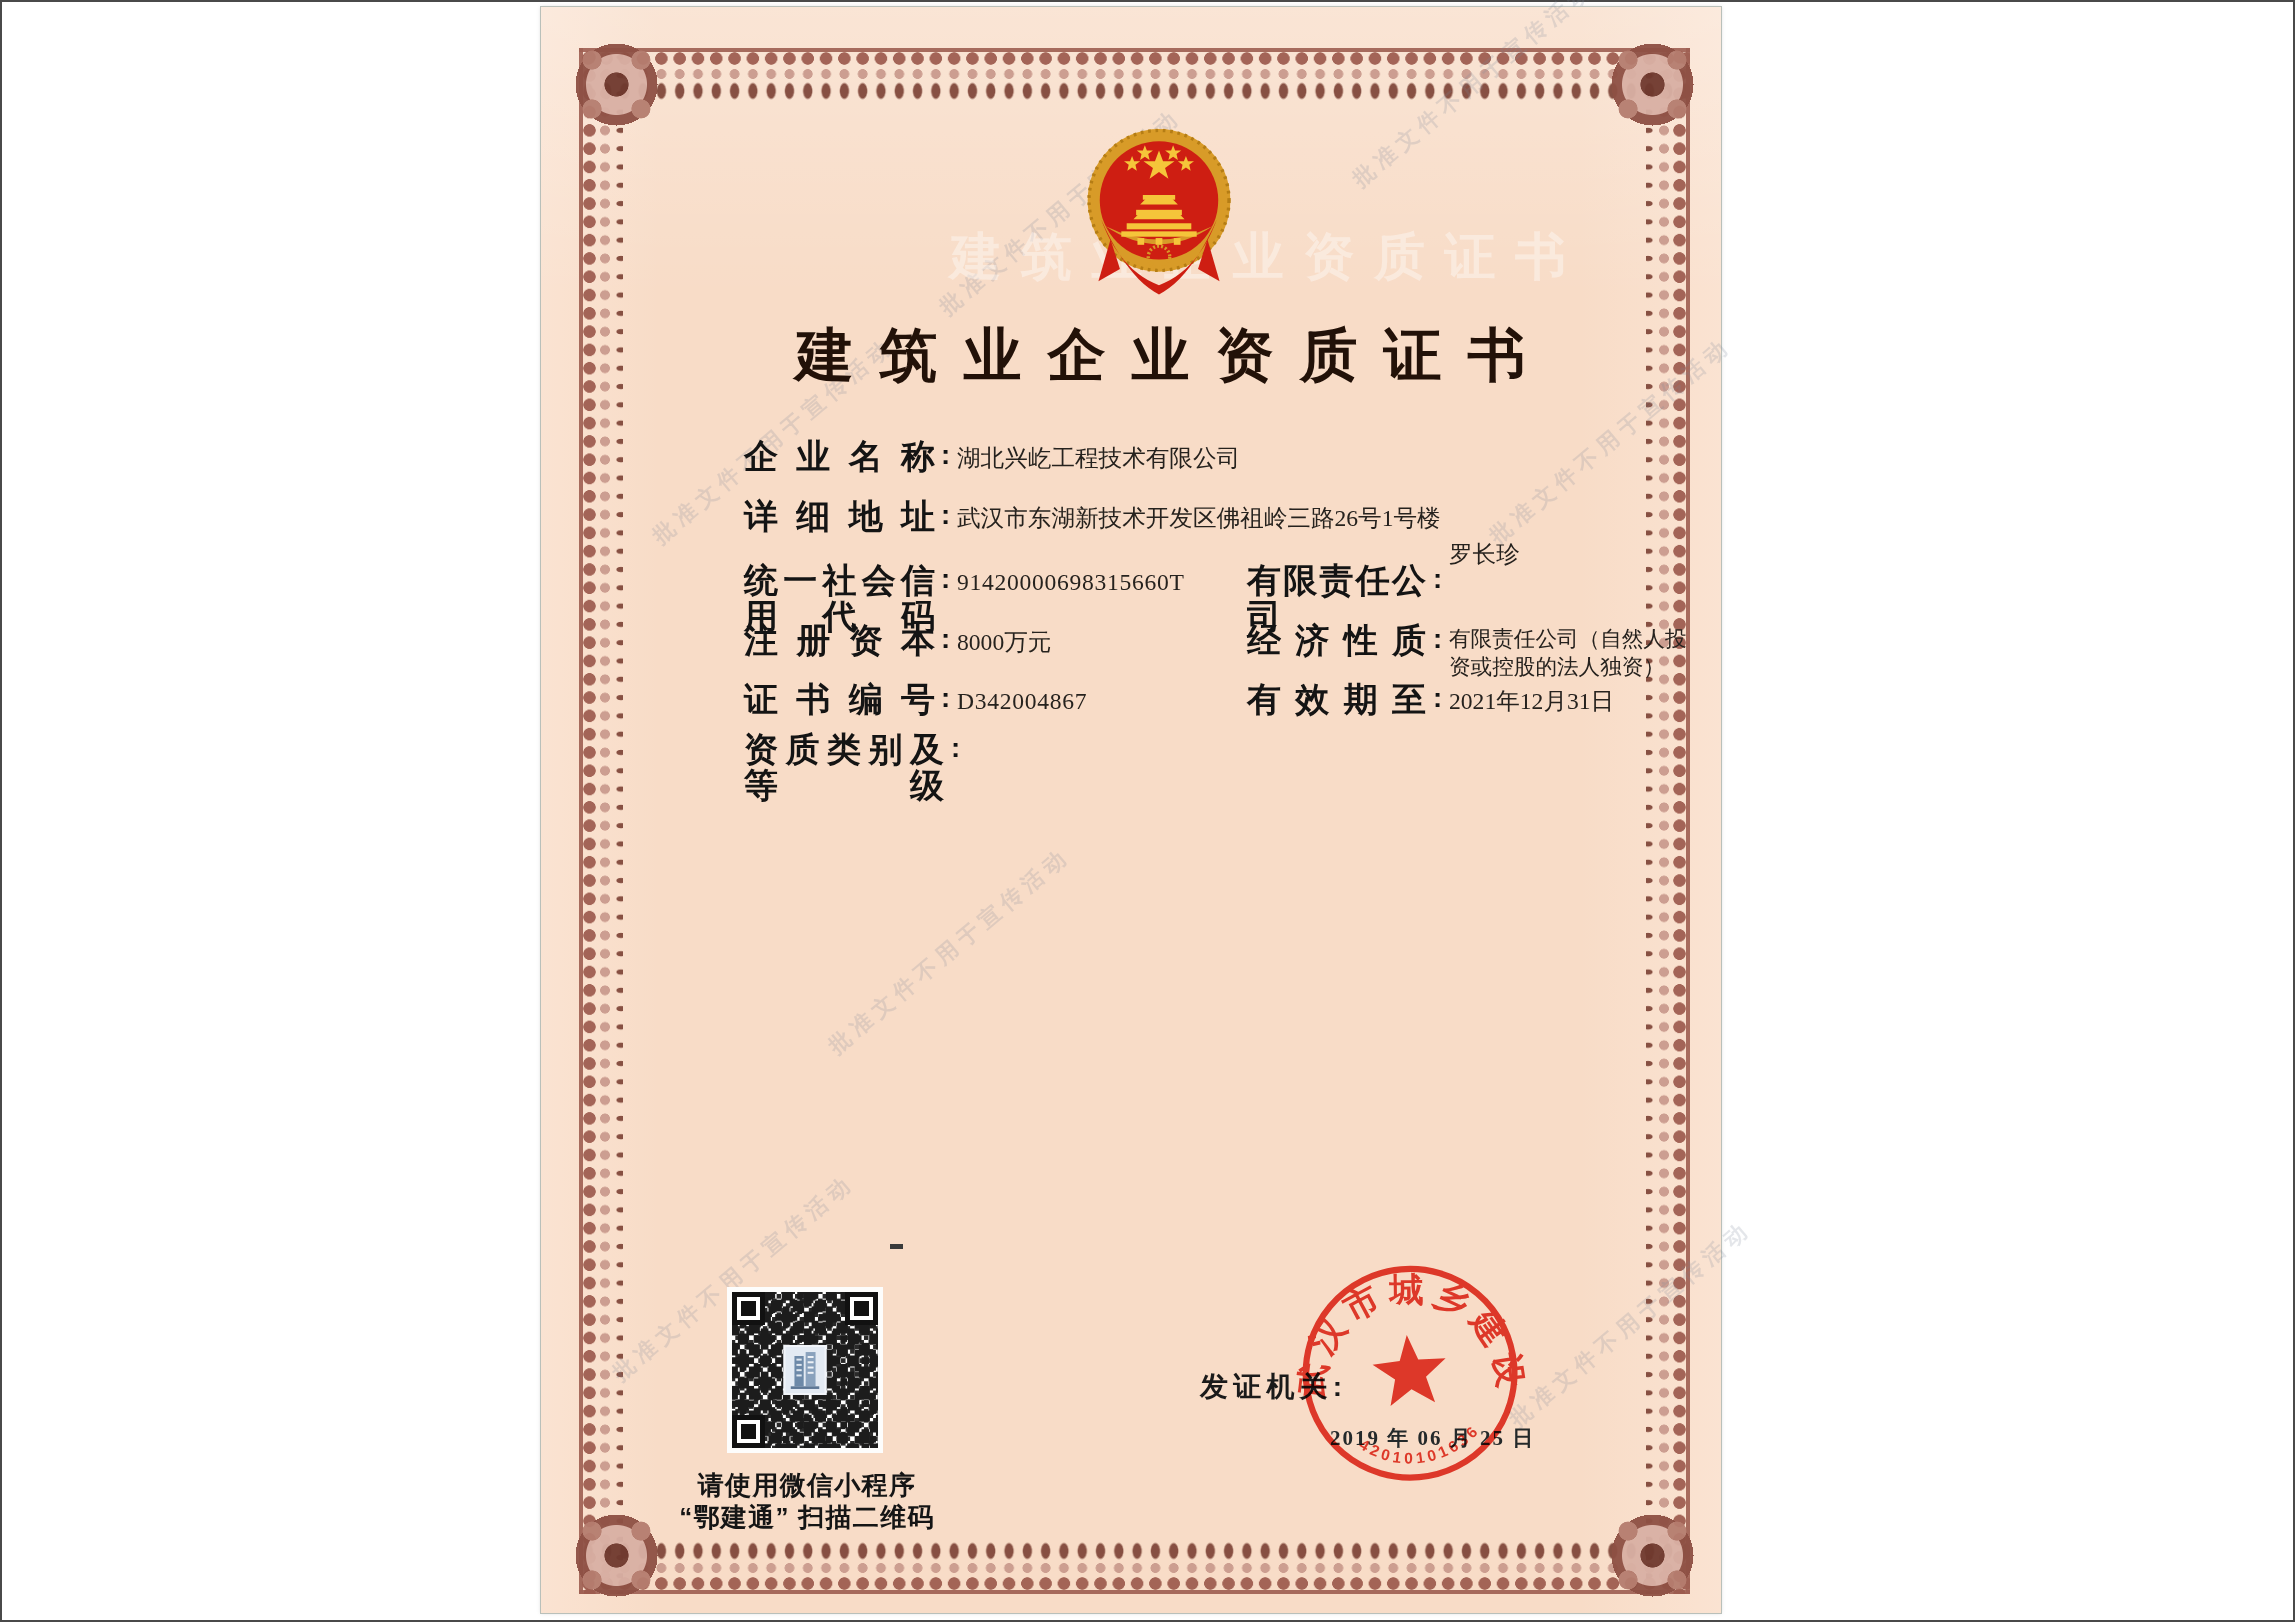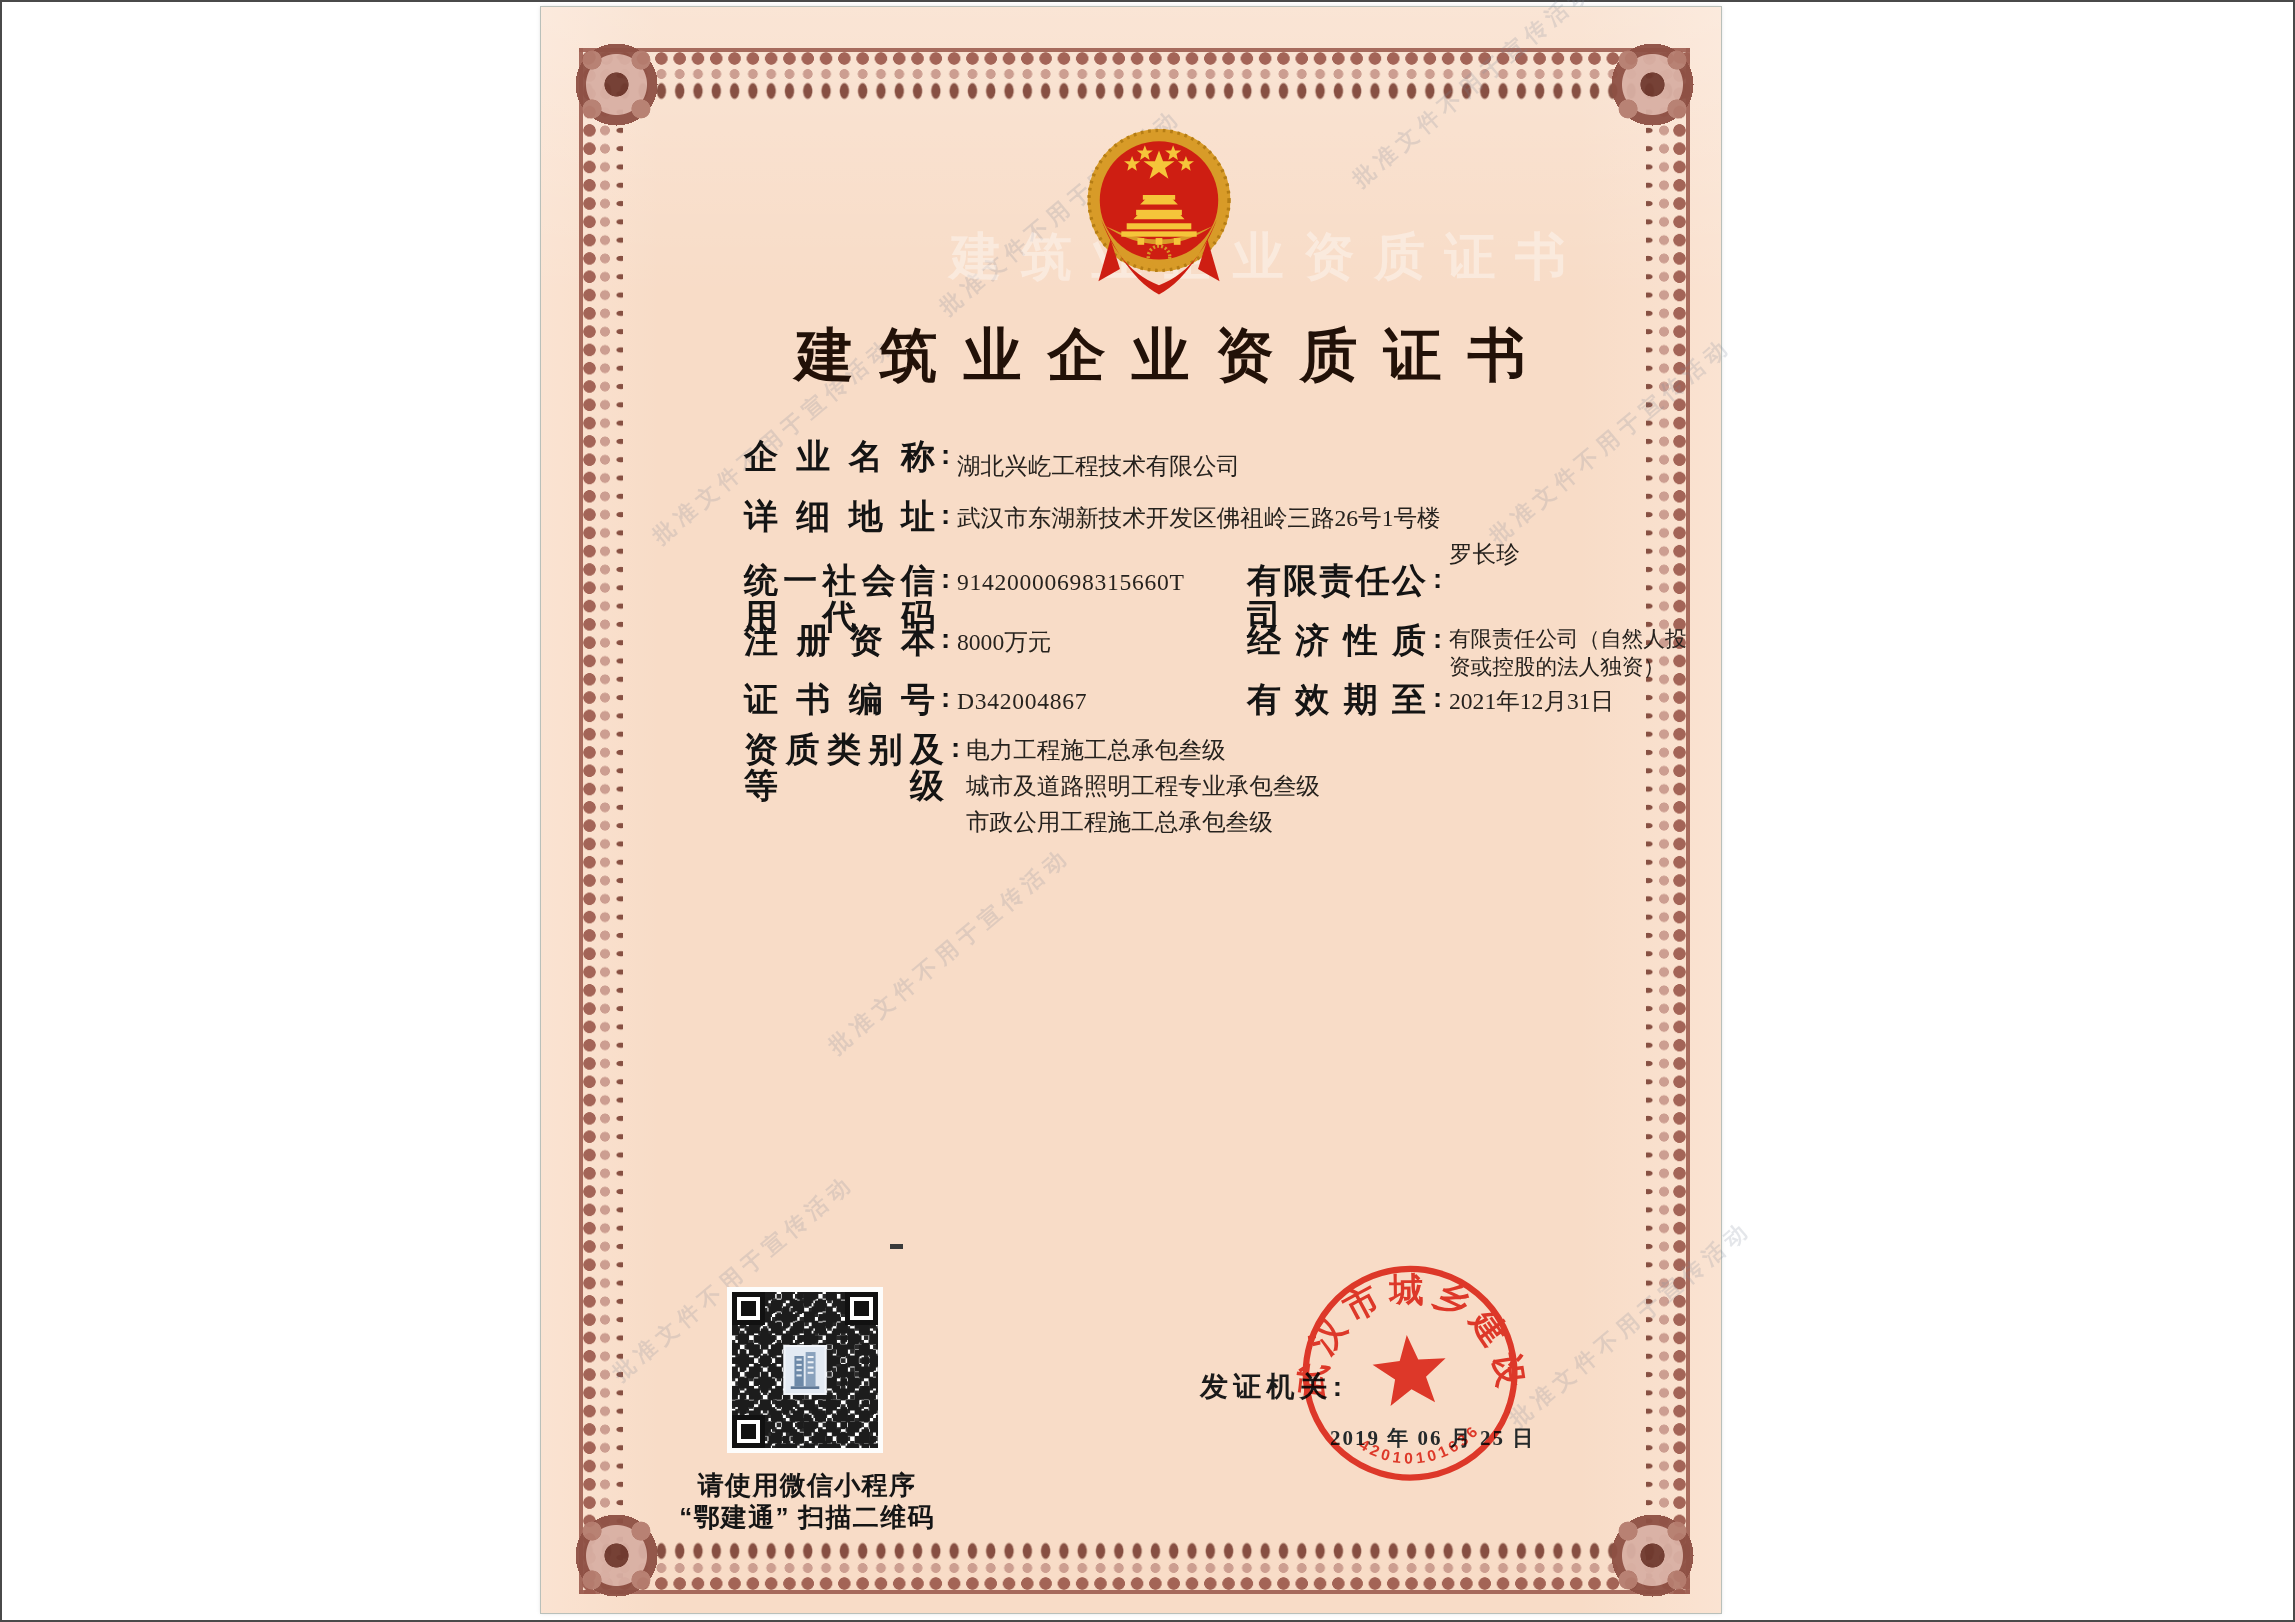--- a/index.html
+++ b/index.html
@@ -176,21 +176,21 @@
       <rect x="64" y="158" width="112" height="8" fill="#f5c53a"></rect>
       <rect x="88" y="168" width="10" height="10" fill="#f5c53a"></rect>
       <rect x="115" y="168" width="10" height="10" fill="#f5c53a"></rect>
       <rect x="142" y="168" width="10" height="10" fill="#f5c53a"></rect>
     </svg>
 
     <div class="cert-title">建筑业企业资质证书</div>
 
     <div class="flabel lcol" style="top:432px;">企业名称</div>
     <div class="fcolon" style="left:400px;top:432px;">:</div>
-    <div class="fvalue" style="left:416px;top:436px;margin-top:8px;">湖北兴屹工程技术有限公司</div>
+    <div class="fvalue" style="left:416px;top:436px;">湖北兴屹工程技术有限公司</div>
 
     <div class="flabel lcol" style="top:492px;">详细地址</div>
     <div class="fcolon" style="left:400px;top:492px;">:</div>
     <div class="fvalue" style="left:416px;top:496px;">武汉市东湖新技术开发区佛祖岭三路26号1号楼</div>
 
     <div class="flabel lcol" style="top:556px;">统一社会信用代码</div>
     <div class="fcolon" style="left:400px;top:556px;">:</div>
     <div class="fvalue" style="left:416px;top:560px;letter-spacing:0.7px;">91420000698315660T</div>
     <div class="flabel rcol" style="top:556px;">有限责任公司</div>
     <div class="fcolon" style="left:892px;top:556px;">:</div>
@@ -205,25 +205,20 @@
 
     <div class="flabel lcol" style="top:675px;">证书编号</div>
     <div class="fcolon" style="left:400px;top:675px;">:</div>
     <div class="fvalue" style="left:416px;top:679px;letter-spacing:0.7px;">D342004867</div>
     <div class="flabel rcol" style="top:675px;">有效期至</div>
     <div class="fcolon" style="left:892px;top:675px;">:</div>
     <div class="fvalue" style="left:908px;top:679px;">2021年12月31日</div>
 
     <div class="flabel lcol" style="top:725px;width:200px;">资质类别及等级</div>
     <div class="fcolon" style="left:410px;top:725px;">:</div>
-    <div class="fvalue qual-lines" style="left:425px;top:728px;">
-      <div>电力工程施工总承包叁级</div>
-      <div>城市及道路照明工程专业承包叁级</div>
-      <div>市政公用工程施工总承包叁级</div>
-    </div>
 
     <div class="dash"></div>
 
     <div class="qr">
       <div class="qr-pattern"></div>
       <div class="finder f-tl"></div>
       <div class="finder f-tr"></div>
       <div class="finder f-bl"></div>
       <div class="qr-logo">
         <svg width="29" height="37" viewBox="0 0 44 56">

